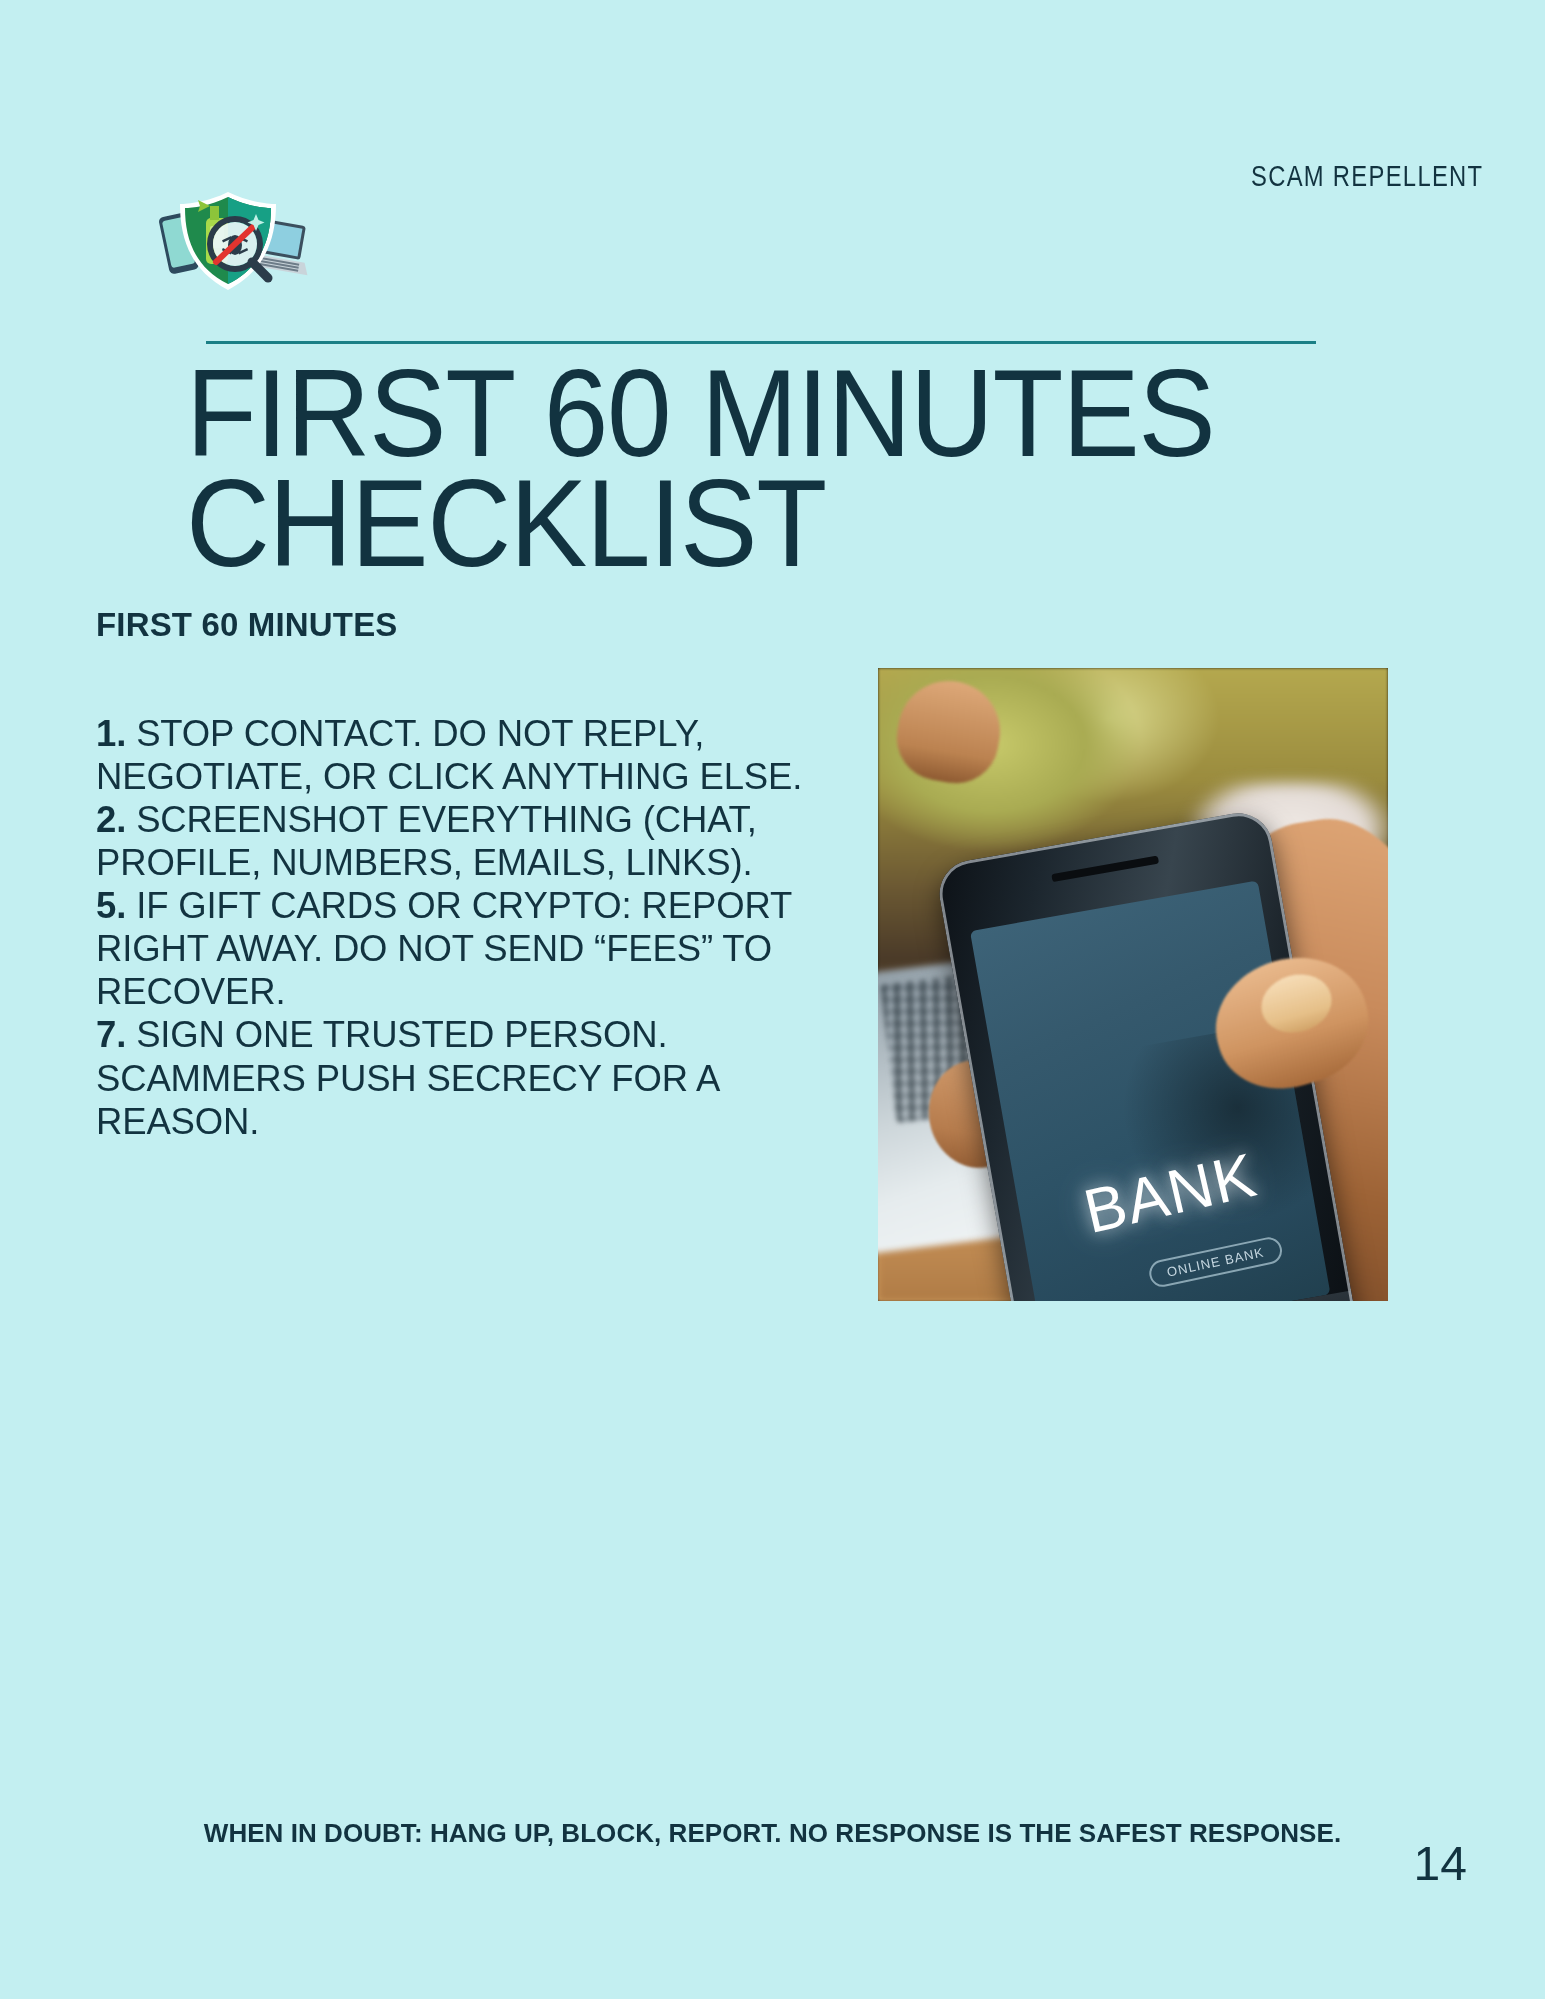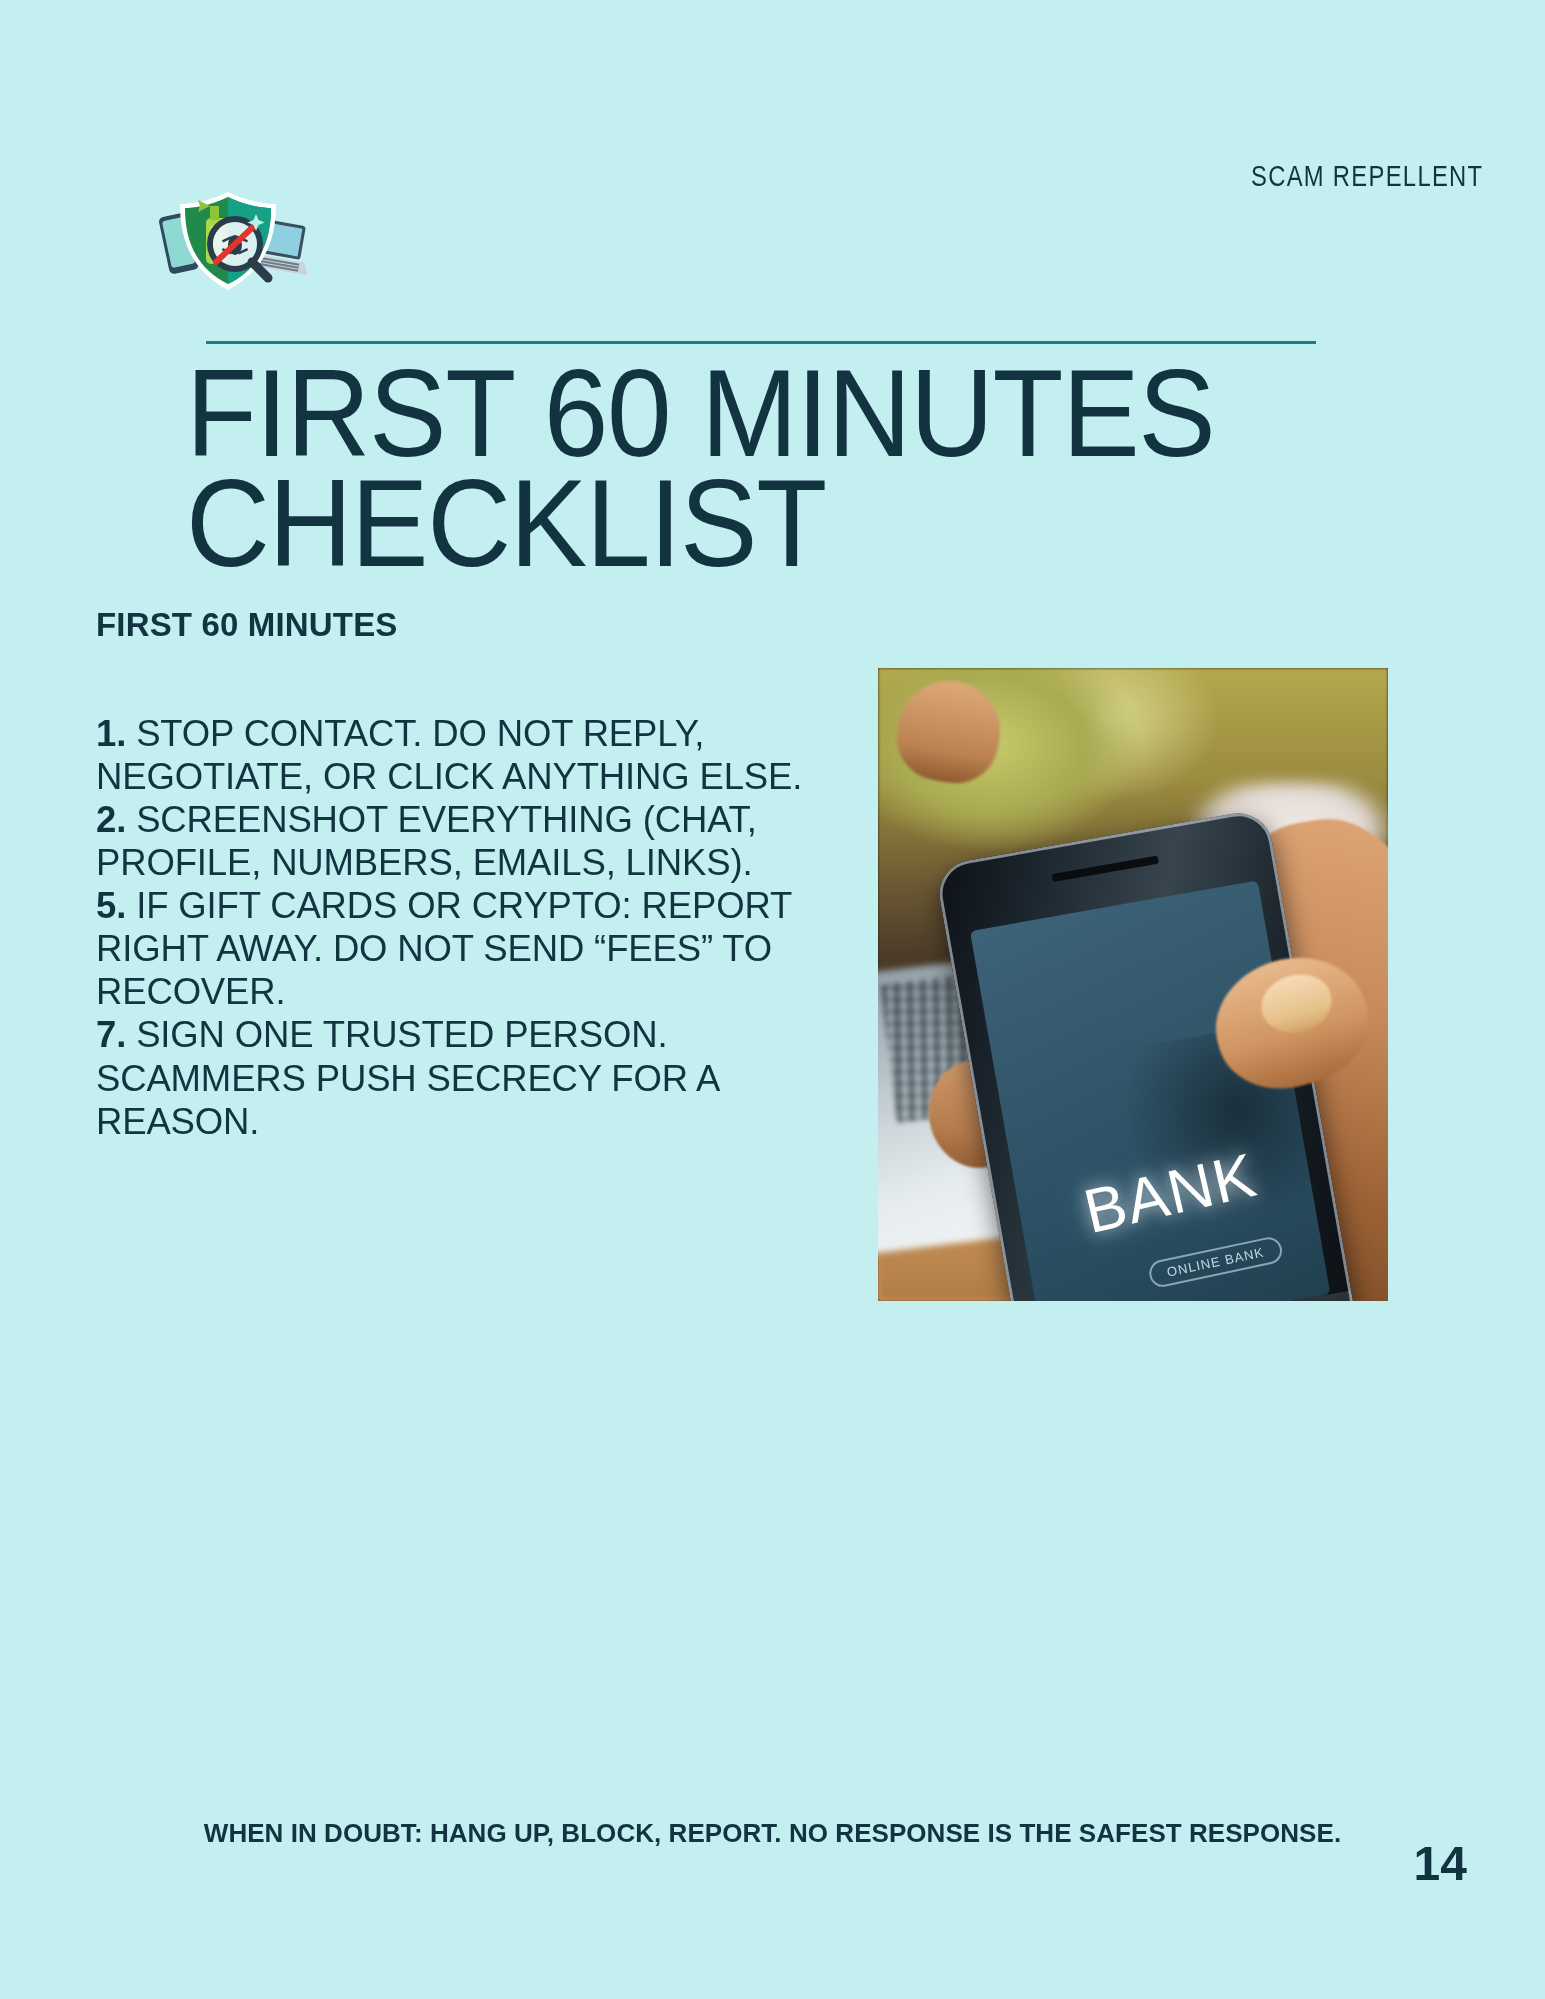--- a/index.html
+++ b/index.html
@@ -179,21 +179,21 @@
   }
 
   
   .footer {
     position:absolute; left:0; right:0; top:1786px;
     text-align:center;
     font-size:26px; font-weight:bold; letter-spacing:.002em; color:#123340;margin-top:32px;
   }
   .pageno {
     position:absolute; right:78px; top:1836px;
-    font-size:48px; font-weight:700; color:#123340;
+    font-size:48px; font-weight:400; color:#123340;
   }
 </style>
 </head>
 <body>
 
 <div class="brand">SCAM REPELLENT</div>
 
 <div class="logo">
   <svg viewBox="0 0 165 115" width="165" height="115">
 

